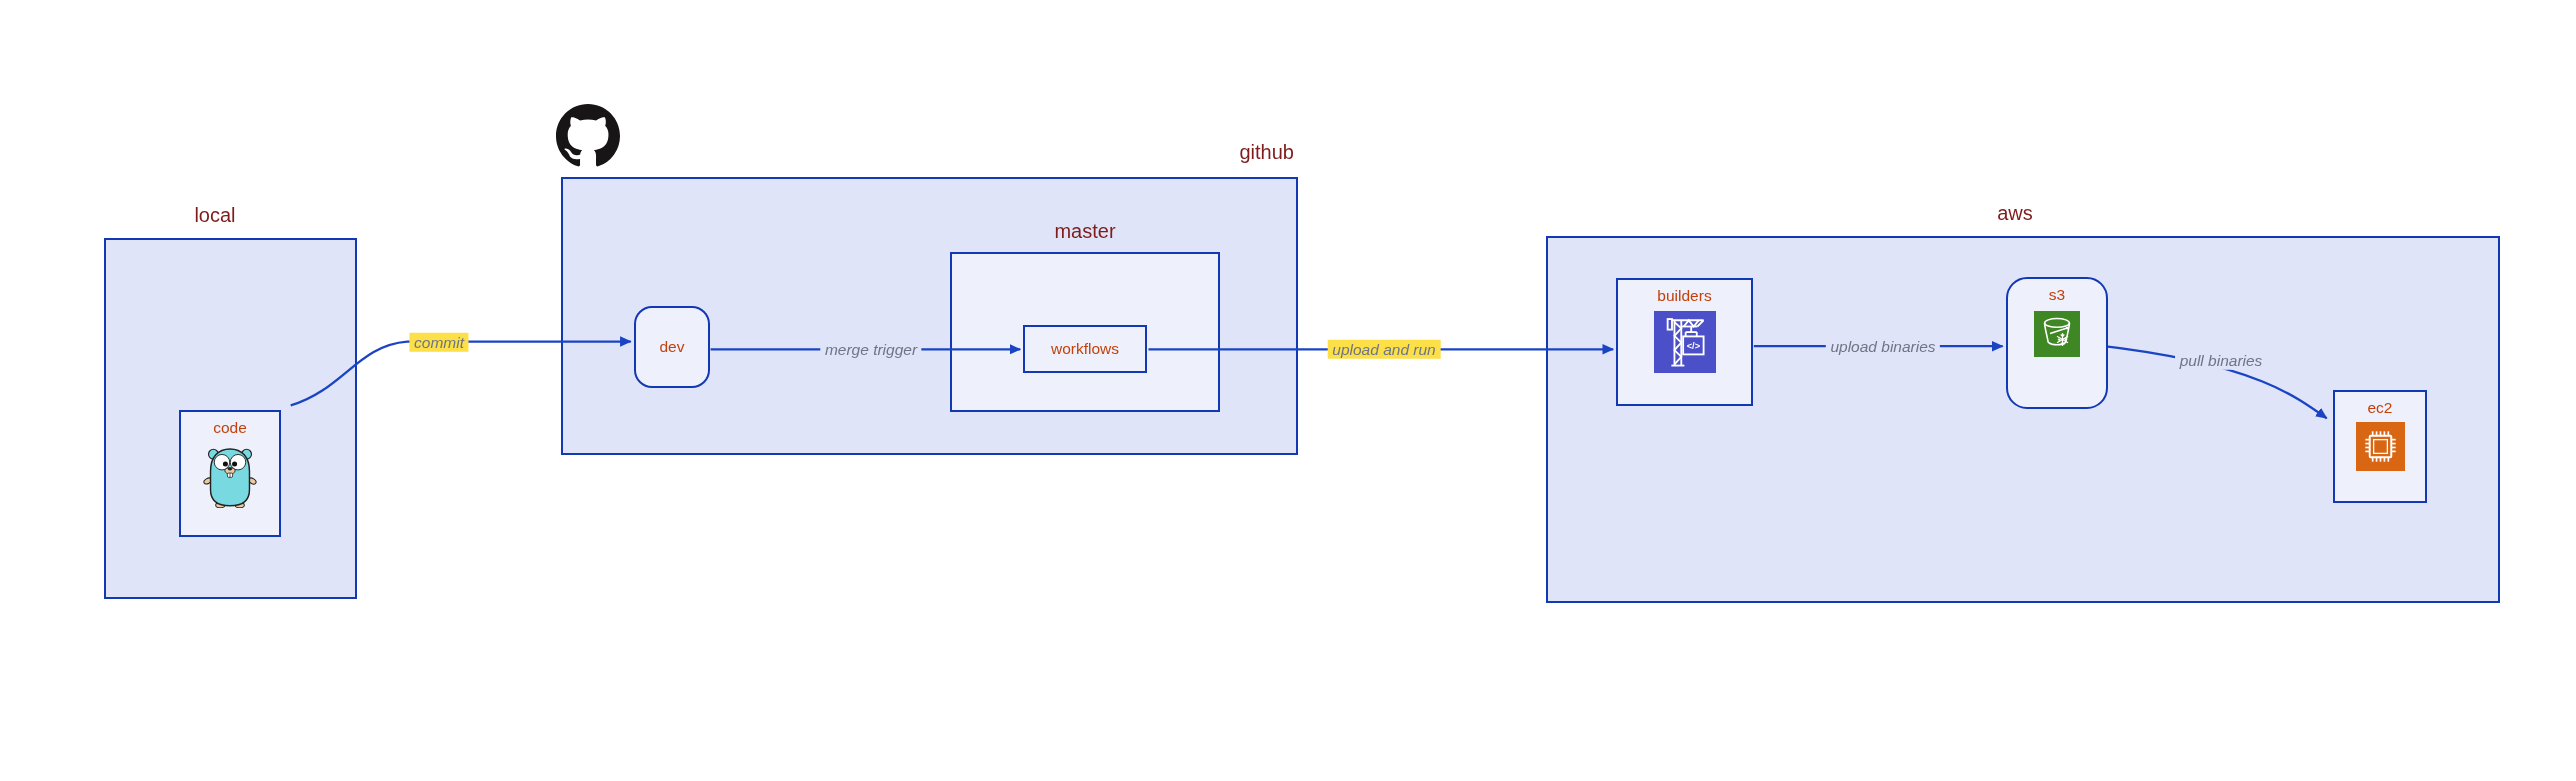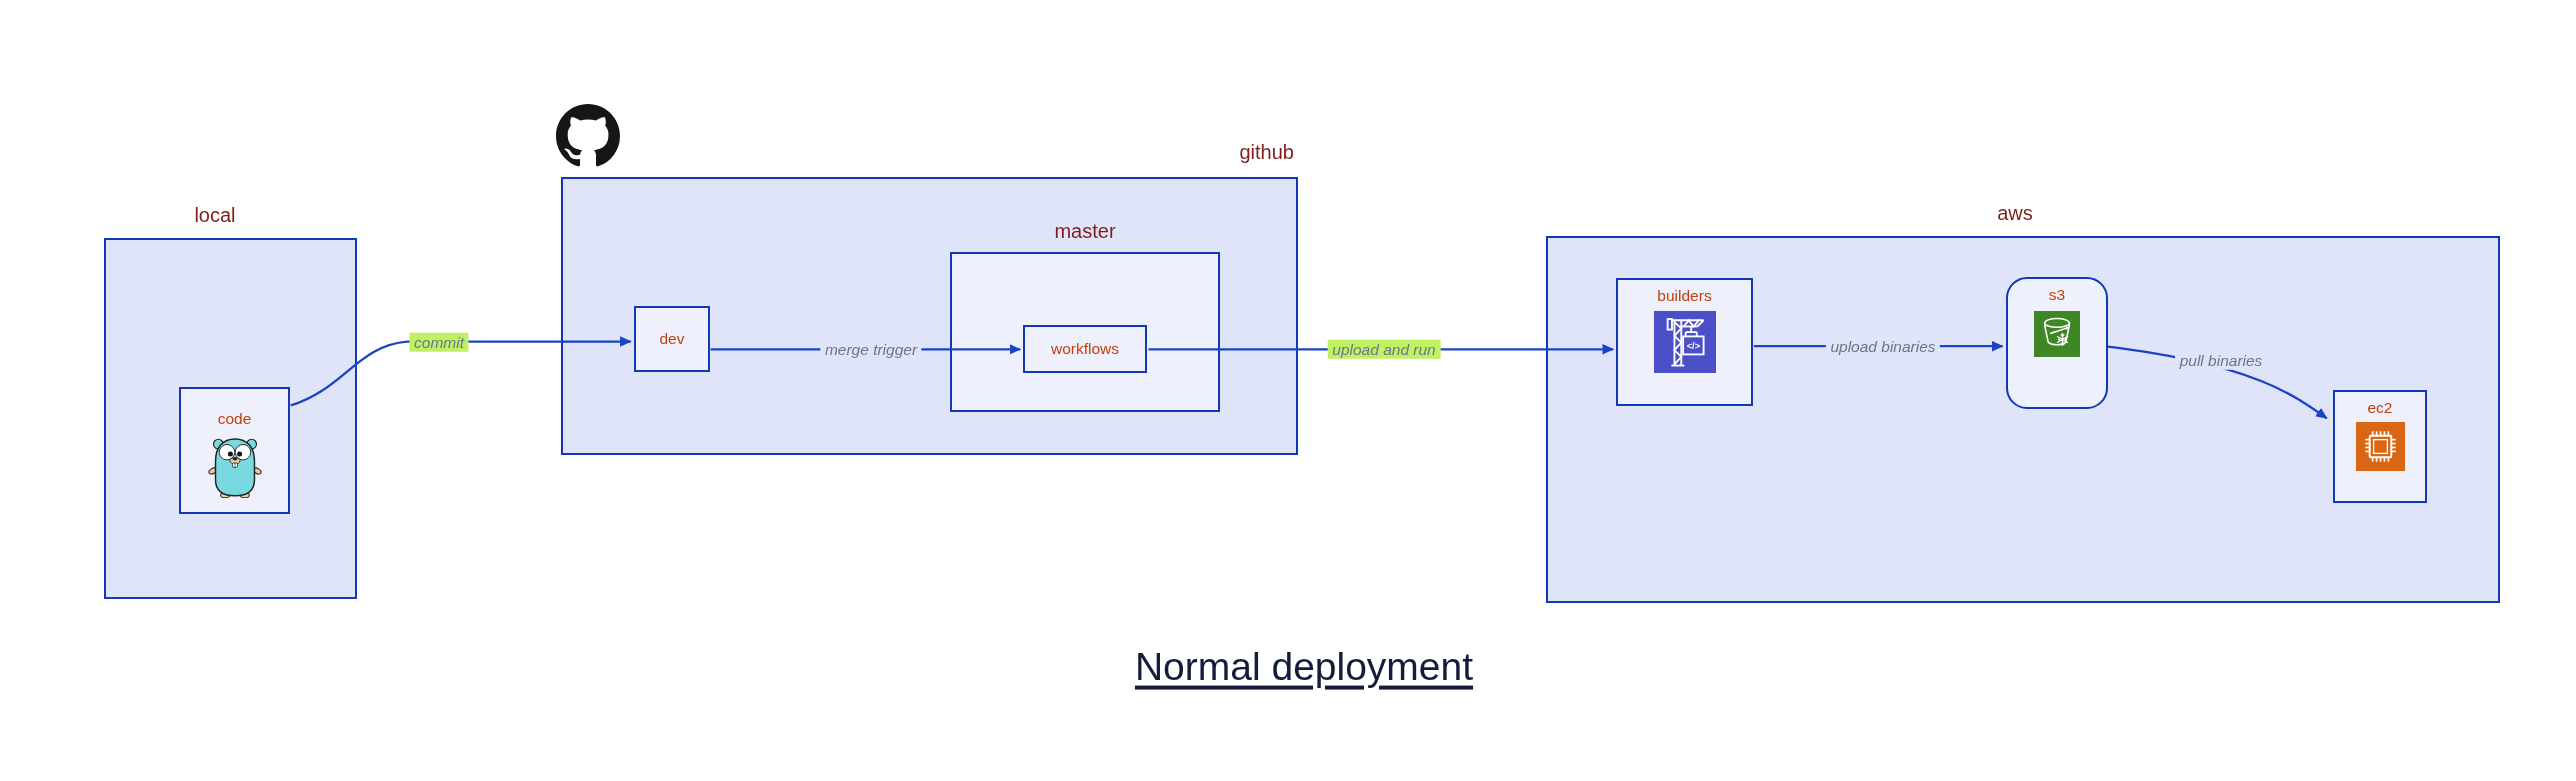--- a/index.html
+++ b/index.html
@@ -28,21 +28,21 @@
   .node.center-label{justify-content:center;}
   .node.center-label .node-title{margin-top:0;}
   .node-icon{margin-top:9.3px;}
   
   svg.edges{position:absolute;left:0;top:0;pointer-events:none;}
   .edge-label{
     position:absolute;transform:translate(-50%,-50%);
     font-size:15.5px;font-style:italic;color:#6e7686;line-height:1;
     padding:1.5px 4.6px;white-space:nowrap;
   }
-  .bg-white{background:#bef264;}
+  .bg-white{background:#fde047;}
   .bg-group{background:#dfe4f8;}
   .diagram-title{
     position:absolute;transform:translate(-50%,-50%);
     color:#131c39;font-size:39px;line-height:1.15;white-space:nowrap;
     text-decoration:underline;text-decoration-thickness:3.6px;text-underline-offset:6.2px;
   }
   .abs{position:absolute;}
 </style>
 </head>
 <body>
@@ -77,42 +77,42 @@
     </defs>
     <g stroke="#1a44c4" stroke-width="4.5" fill="none">
       <path d="M 564 787 C 665 757, 695 670, 790 663 L 1224 663" marker-end="url(#arrow)"></path>
       <path d="M 1379 678 L 1980 678" marker-end="url(#arrow)"></path>
       <path d="M 2229 678 L 3131 678" marker-end="url(#arrow)"></path>
       <path d="M 3404 672 L 3887 672" marker-end="url(#arrow)"></path>
       <path d="M 4068 670 C 4190 684, 4310 708, 4390 740 C 4450 764, 4488 792, 4516 812" marker-end="url(#arrow)"></path>
     </g>
   </svg>
 
-  <div class="node" style="left:179px;top:387px;width:111px;height:127px;justify-content:center;">
+  <div class="node" style="left:179px;top:410px;width:102px;height:127px;">
     <div class="node-title">code</div>
     <svg class="node-icon" width="58" height="63" viewBox="0 0 100 110">
       <circle cx="21" cy="16" r="8.5" fill="#79d9e1" stroke="#222" stroke-width="2"></circle>
       <circle cx="79" cy="16" r="8.5" fill="#79d9e1" stroke="#222" stroke-width="2"></circle>
       <ellipse cx="11" cy="63" rx="7" ry="4.5" fill="#edc9a2" stroke="#222" stroke-width="1.8" transform="rotate(-30 11 63)"></ellipse>
       <ellipse cx="89" cy="63" rx="7" ry="4.5" fill="#edc9a2" stroke="#222" stroke-width="1.8" transform="rotate(30 89 63)"></ellipse>
       <ellipse cx="33" cy="105" rx="8" ry="4.5" fill="#edc9a2" stroke="#222" stroke-width="1.8"></ellipse>
       <ellipse cx="67" cy="105" rx="8" ry="4.5" fill="#edc9a2" stroke="#222" stroke-width="1.8"></ellipse>
       <path d="M50,7 C29,7 16,21 16,46 L16,78 C16,98 30,106 50,106 C70,106 84,98 84,78 L84,46 C84,21 71,7 50,7 Z" fill="#79d9e1" stroke="#222" stroke-width="2.5"></path>
       <circle cx="36" cy="30" r="13.5" fill="#fff" stroke="#222" stroke-width="1.6"></circle>
       <circle cx="64" cy="30" r="13.5" fill="#fff" stroke="#222" stroke-width="1.6"></circle>
       <circle cx="42" cy="33" r="4.4" fill="#111"></circle>
       <circle cx="58" cy="33" r="4.4" fill="#111"></circle>
       <ellipse cx="50" cy="45" rx="9" ry="5.5" fill="#edc9a2" stroke="#222" stroke-width="1.6"></ellipse>
       <ellipse cx="50" cy="42" rx="4" ry="2.4" fill="#222"></ellipse>
       <rect x="45.5" y="49" width="9" height="7.5" rx="2" fill="#fff" stroke="#222" stroke-width="1.4"></rect>
       <line x1="50" y1="49" x2="50" y2="56.5" stroke="#222" stroke-width="1.2"></line>
     </svg>
   </div>
 
-  <div class="node center-label" style="left:634px;top:306px;width:76px;height:66px;">
+  <div class="node center-label" style="left:634px;top:306px;width:76px;height:82px;border-radius:18px;">
     <div class="node-title">dev</div>
   </div>
 
   <div class="node center-label" style="left:1023px;top:325px;width:124px;height:48px;">
     <div class="node-title">workflows</div>
   </div>
 
   <div class="node" style="left:1616px;top:278px;width:137px;height:128px;">
     <div class="node-title">builders</div>
     <svg class="node-icon" width="62" height="62" viewBox="0 0 100 100" style="margin-top:7.2px;">
@@ -191,16 +191,15 @@
       </g>
     </svg>
   </div>
 
   <div class="edge-label bg-white" style="left:439px;top:342px;">commit</div>
   <div class="edge-label bg-group" style="left:871px;top:349px;">merge trigger</div>
   <div class="edge-label bg-white" style="left:1384px;top:349px;">upload and run</div>
   <div class="edge-label bg-group" style="left:1883px;top:346px;">upload binaries</div>
   <div class="edge-label bg-group" style="left:2221px;top:360px;">pull binaries</div>
 
-  <div class="diagram-title" style="left:1304px;top:667px;">Normal deployment</div>
 
 </div>
 
 
 </body></html>

